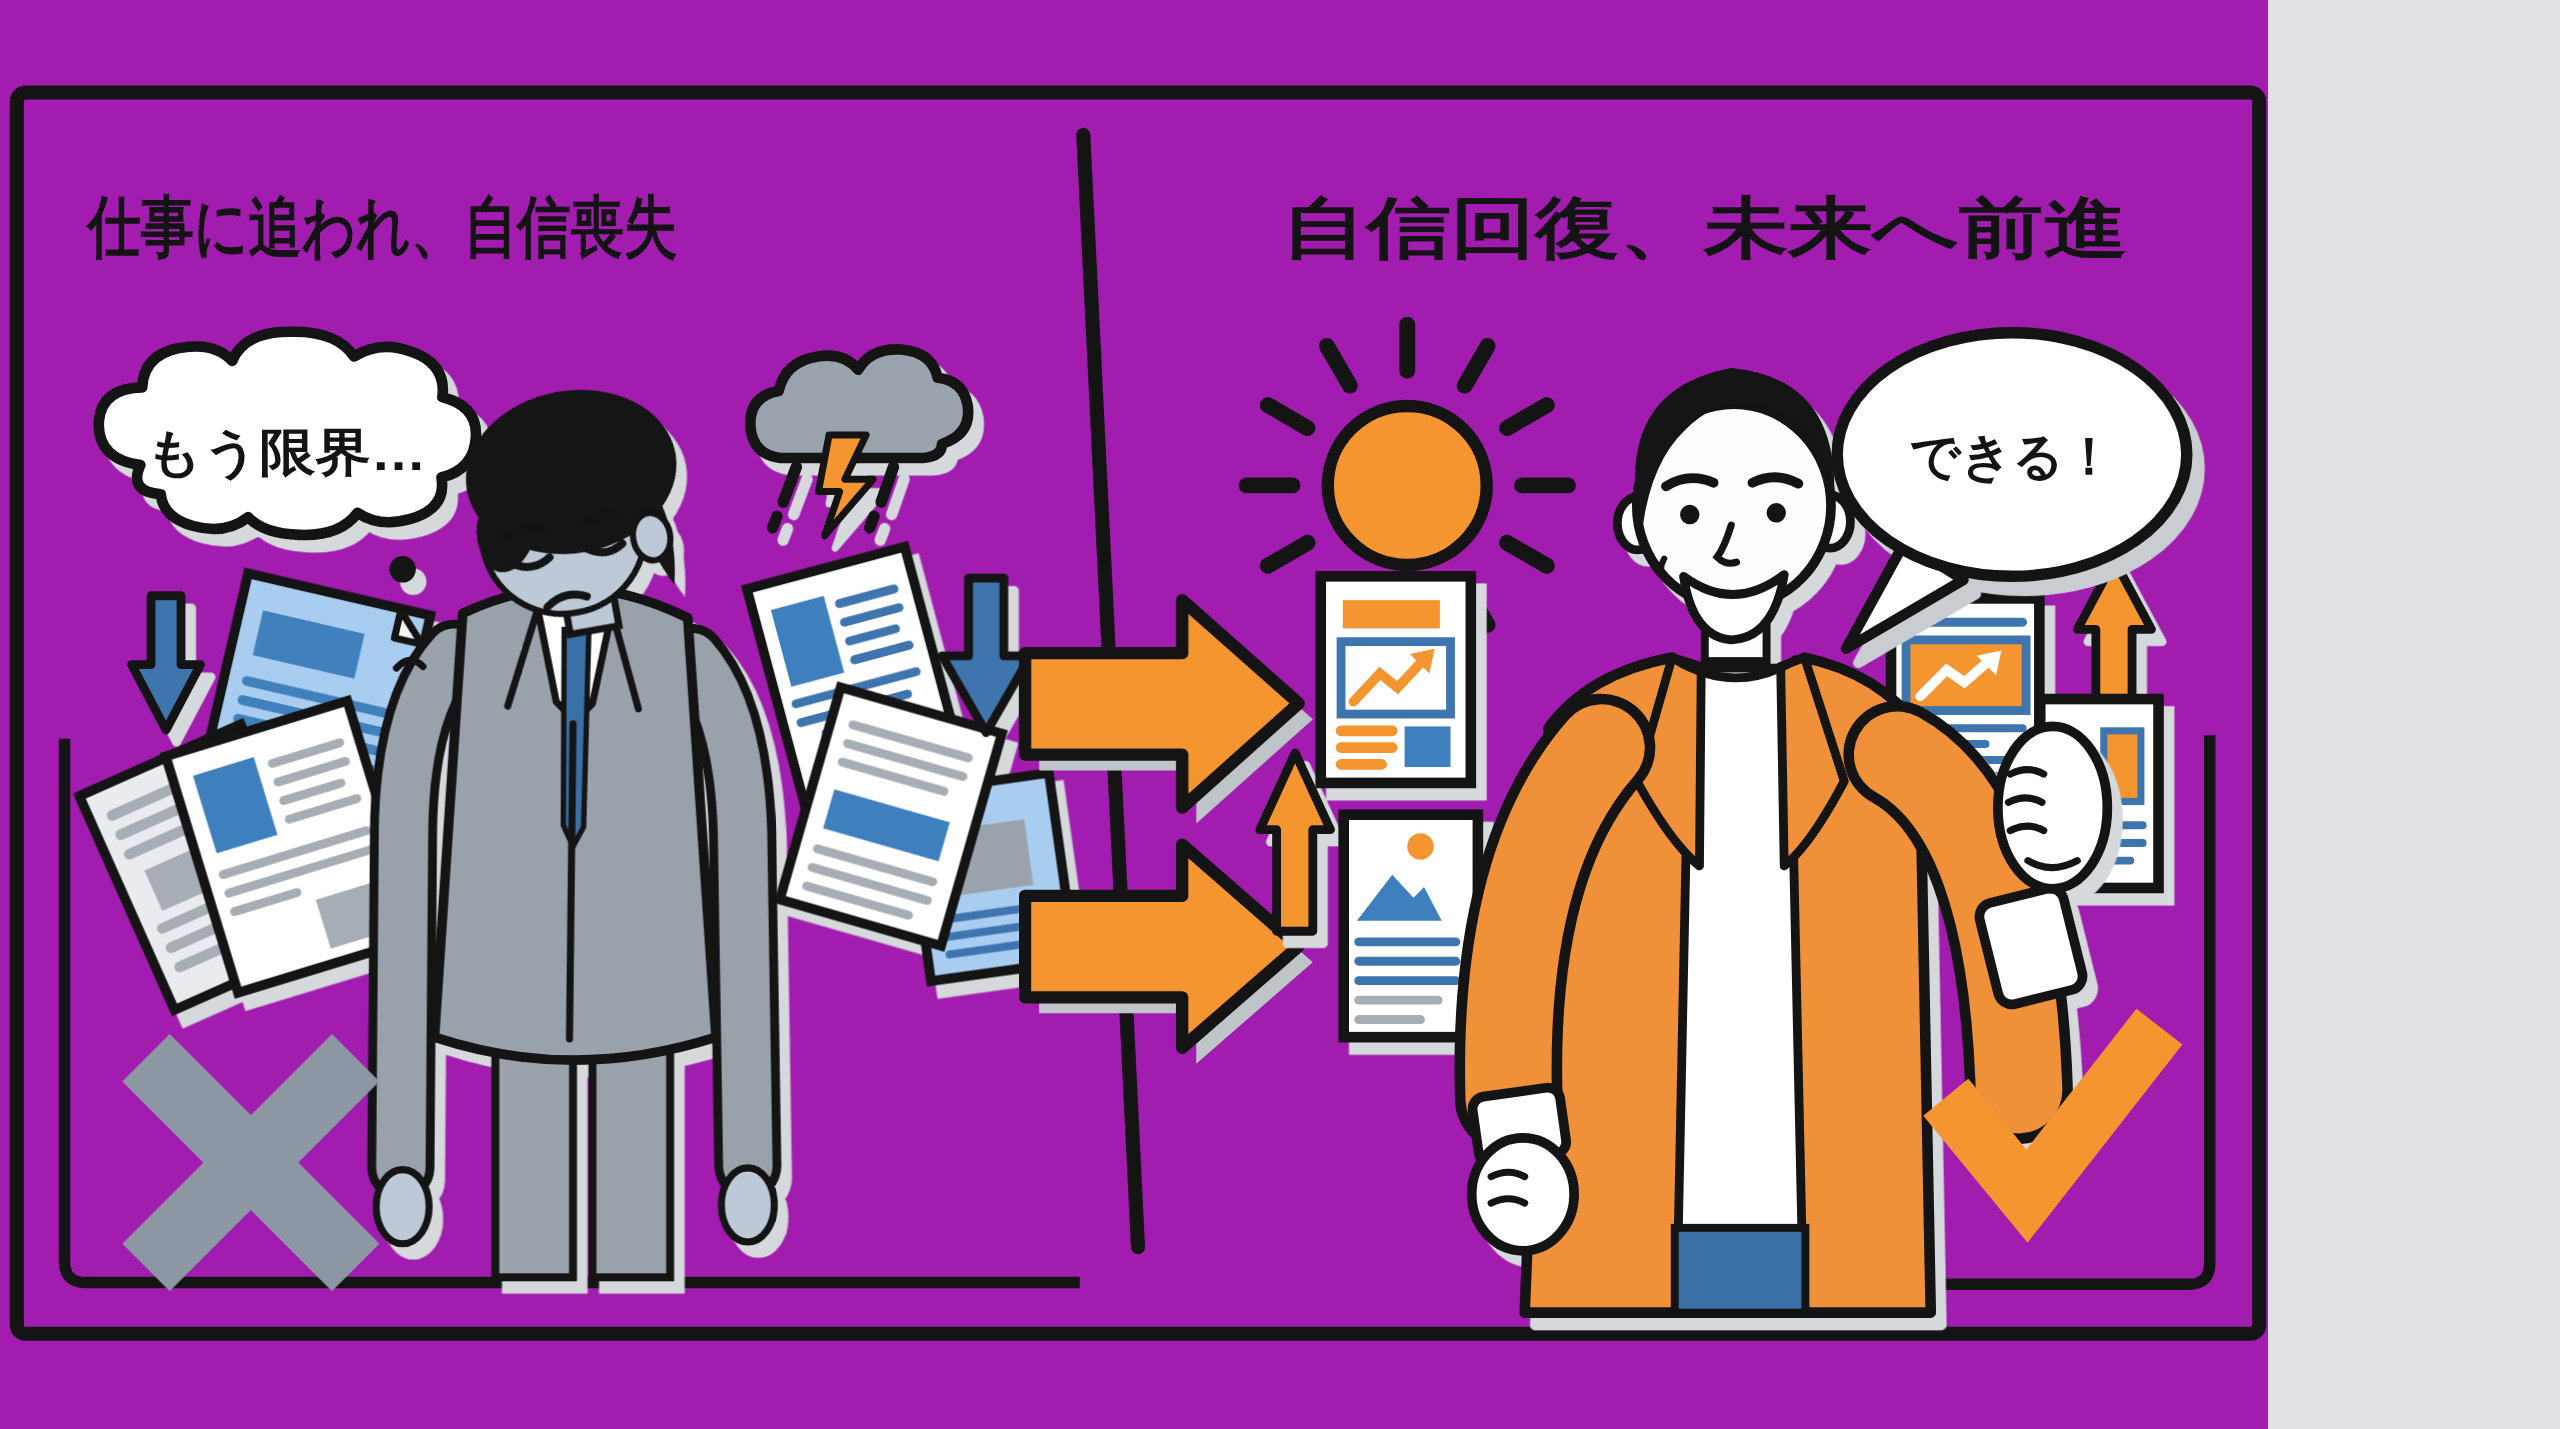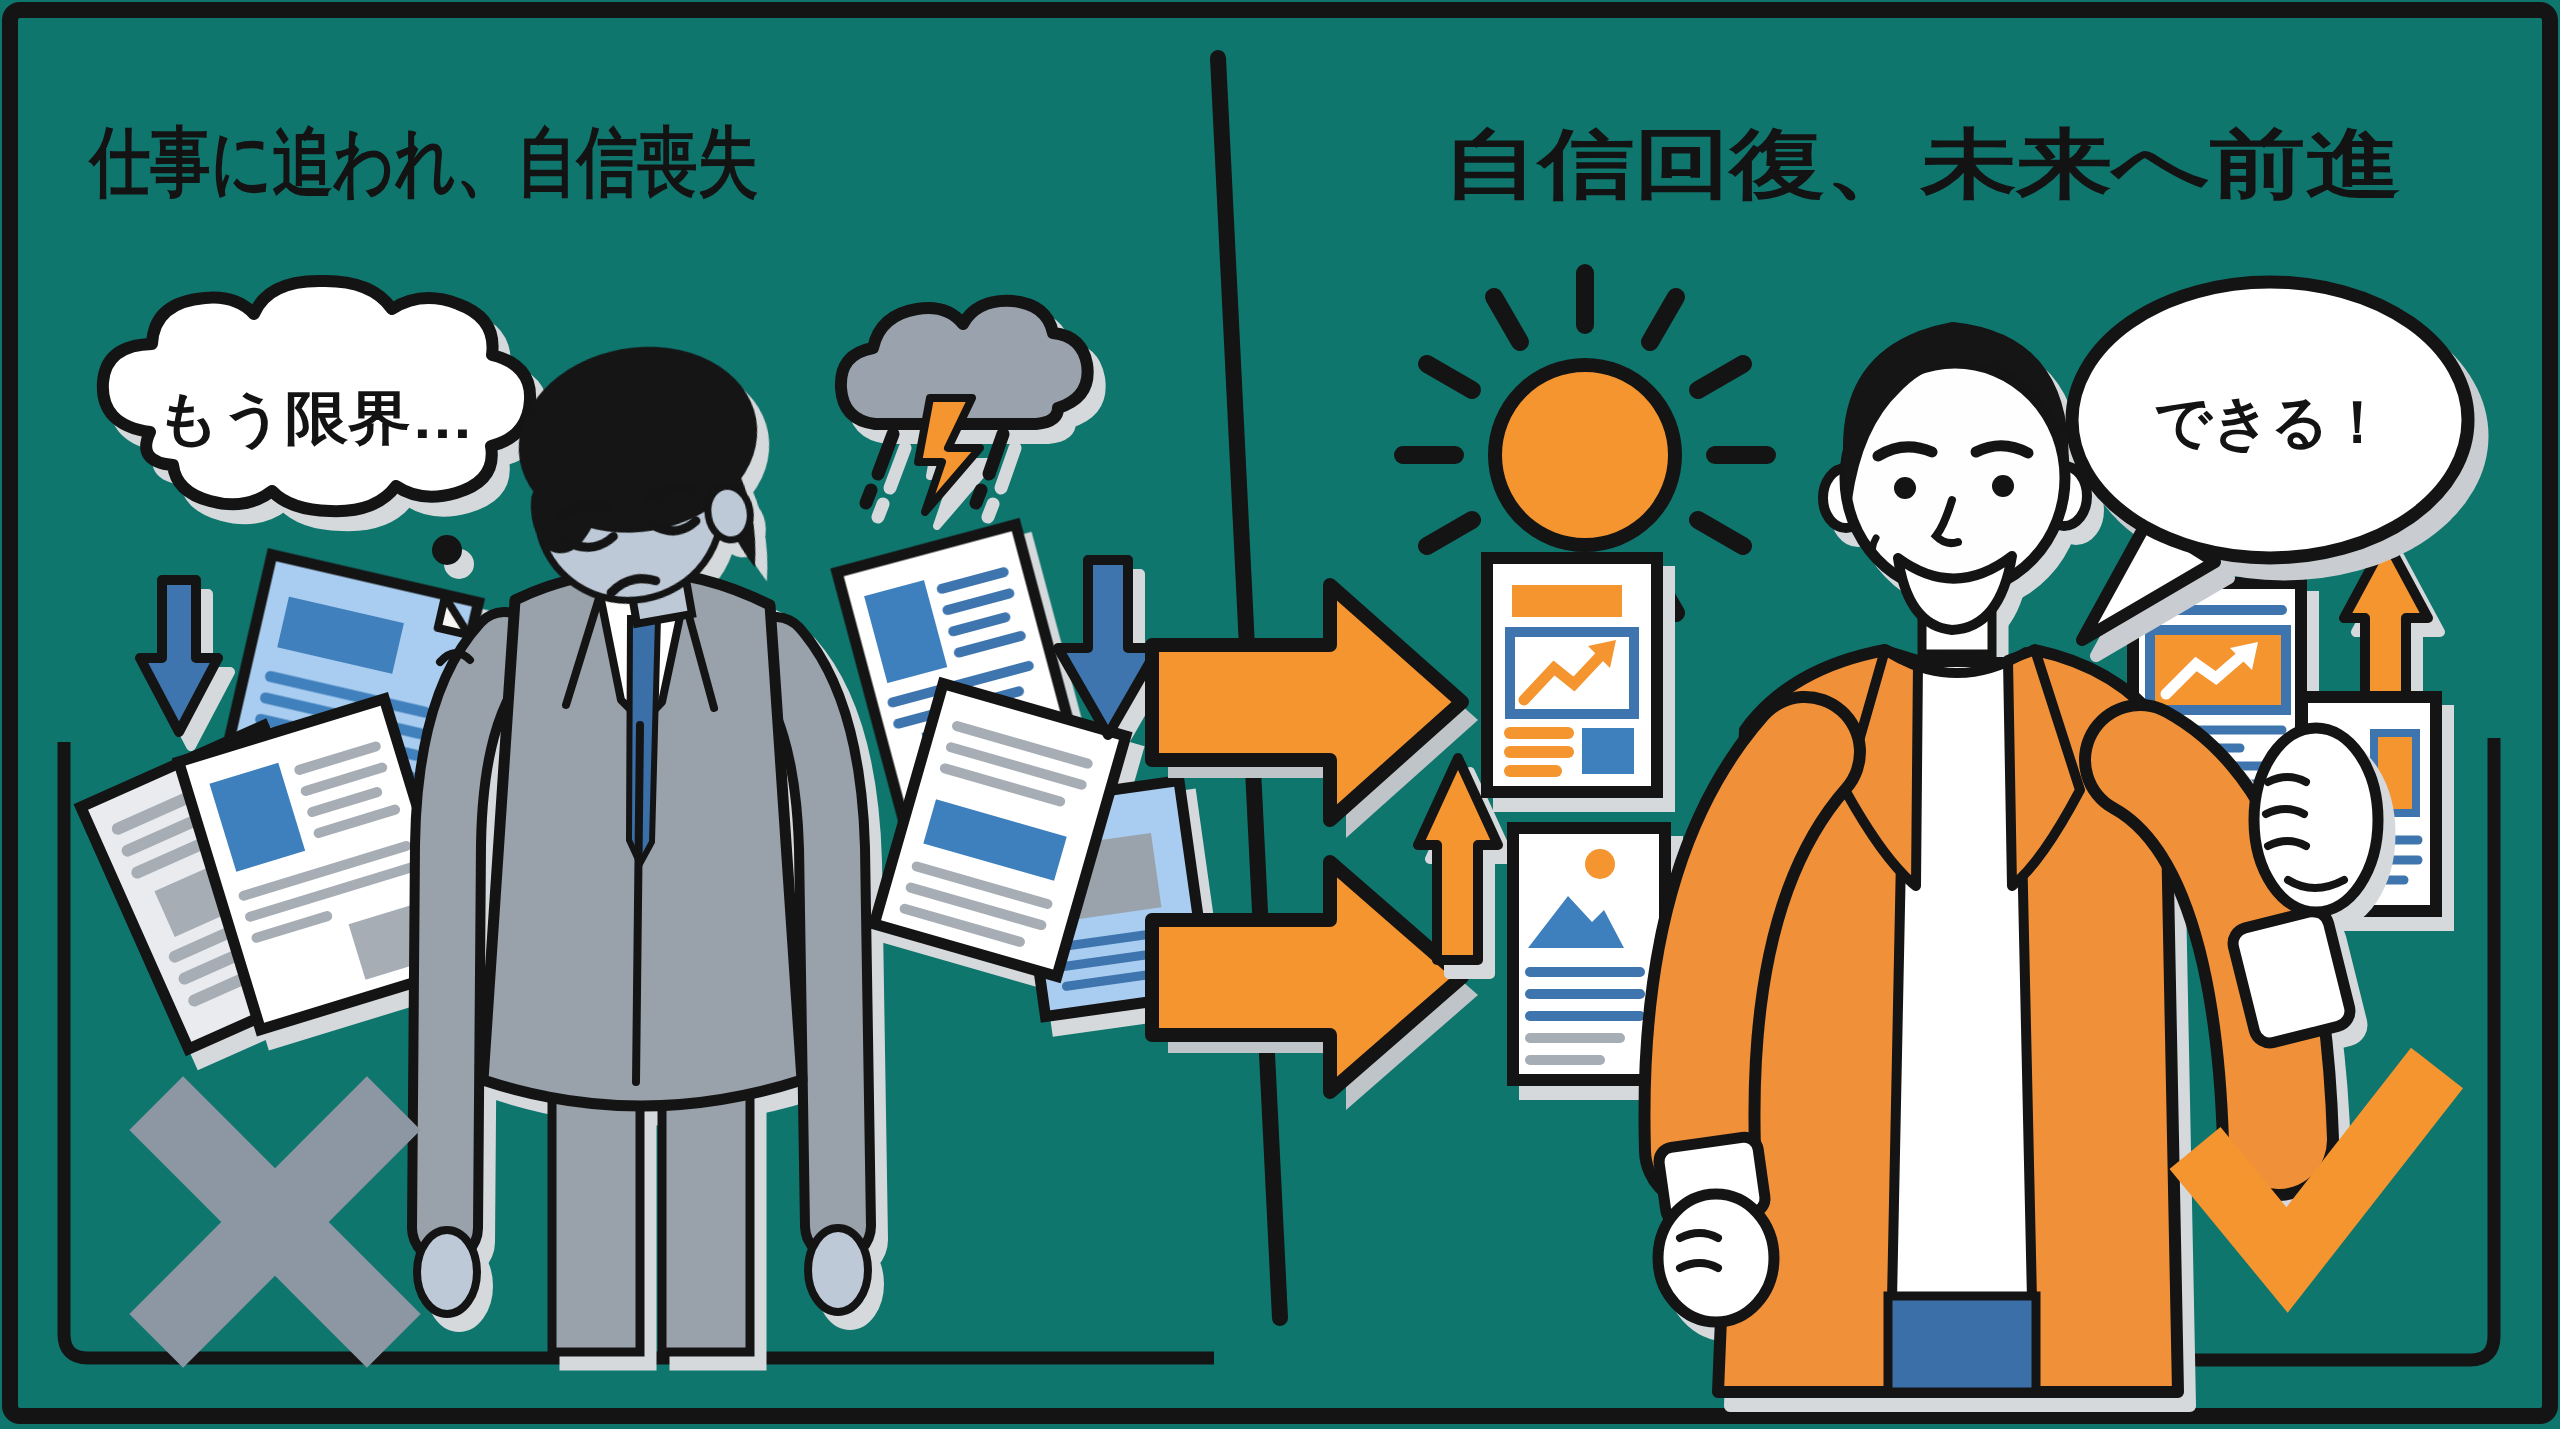--- a/index.html
+++ b/index.html
@@ -1,19 +1,20 @@
 <!DOCTYPE html>
 <html><head>
 <meta charset="utf-8">
 <style>
   html,body{margin:0;padding:0;background:#dfe1e4;}
   .stage{
-    position:relative;width:2560px;height:1429px;
-    background:#0f766e;overflow:hidden;
+    position:relative;width:2260px;height:1429px;
+    background:#a21caf;overflow:hidden;
     font-family:"Liberation Sans",sans-serif;
+    padding-left:8px;
   }
   svg{display:block;width:100%;height:100%;}
   .title{font:900 76px "Liberation Sans",sans-serif;fill:#131313;}
   .bubbletxt{font:900 58px "Liberation Sans",sans-serif;fill:#131313;}
   .sh{filter:drop-shadow(14px 16px 0 #c9cdd2);}
   .shsoft{filter:drop-shadow(12px 14px 0 #d6d9dc);}
 </style>
 </head>
 <body>
 

